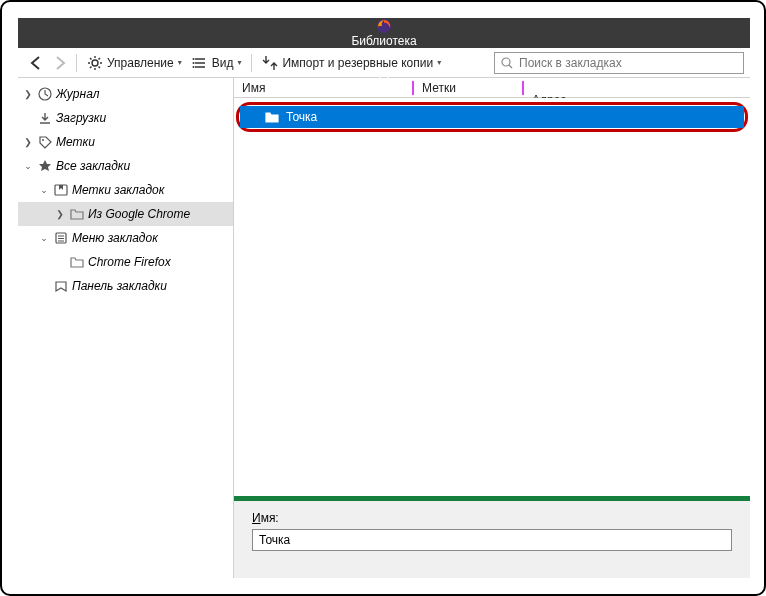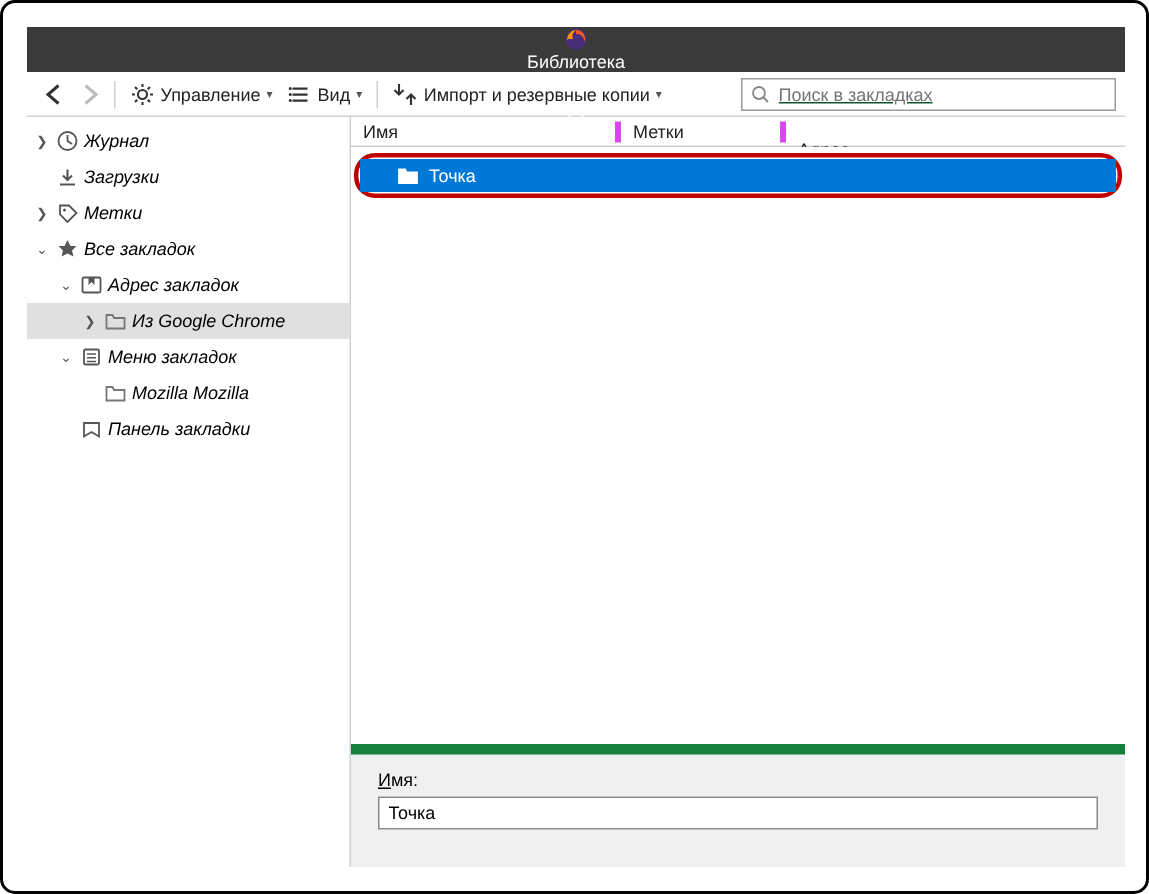--- a/index.html
+++ b/index.html
@@ -12,43 +12,43 @@
   .titlebar .spacer { flex: 1; }
   .winbtn { width: 46px; height: 30px; display: flex; align-items: center; justify-content: center; color: #fff; }
   .toolbar { height: 30px; border-bottom: 1px solid #d0d0d0; display: flex; align-items: center; padding: 0 6px; background: #fff; font-size: 12px; gap: 2px; justify-content: flex-end; }
   .tbtn { display: flex; align-items: center; padding: 2px 4px; gap: 4px; color: #222; }
   .tbtn .drop { font-size: 8px; color: #555; }
   .tbtn.disabled { color: #aaa; }
   .nav-arrow { width: 22px; text-align: center; font-size: 16px; }
   .sep { width: 1px; height: 18px; background: #d0d0d0; margin: 0 4px; }
   .searchbox { margin-left: auto; width: 250px; height: 22px; border: 1px solid #999; display: flex; align-items: center; padding: 0 6px; }
   .searchbox svg { flex: 0 0 auto; }
-  .searchbox input { border: none; outline: none; flex: 1; font-size: 12px; color: #14532d; background: transparent; margin-left:4px;text-decoration:underline; }
+  .searchbox input { border: none; outline: none; flex: 1; font-size: 12px; color: #14532d; background: transparent; margin-left:4px; }
   .content { position: absolute; top: 60px; bottom: 0; left: 0; right: 0; display: flex; }
   .sidebar { width: 222px; border-right: 1px solid #d0d0d0; background: #fff; font-size: 12px; padding-top: 4px; }
   .tree-item { display: flex; align-items: center; height: 24px; padding-left: 4px; gap: 3px; }
   .tree-item.selected { background: #e0e0e0; }
   .twisty { width: 12px; text-align: center; font-size: 9px; color: #555; }
   .twisty.none { visibility: hidden; }
   .titem-icon { width: 16px; height: 16px; display:flex; align-items:center; justify-content:center; }
   .titem-label { white-space: nowrap; font-style: italic; }
   .ind-1 { padding-left: 4px; }
   .ind-2 { padding-left: 20px; }
   .ind-3 { padding-left: 36px; }
   .main { flex: 1; display: flex; flex-direction: column; }
   .columns { height: 20px; display: flex; align-items: center; font-size: 12px; border-bottom: 1px solid #d0d0d0; }
-  .col { padding: 0 8px; border-right: 4px solid #d946ef; color: #222; }
+  .col { padding: 0 8px; border-right: 2px solid #d946ef; color: #222; }
   .col.name { width: 180px; }
   .col.tags { width: 110px; }
   .col.addr { flex: 1; border-right: none; margin-top: 24px; }
   .listarea { flex: 1; position: relative; background:#fff; }
   .highlight-border { position: absolute; left: 2px; top: 4px; right: 2px; height: 30px; border: 3px solid #c00000; border-radius: 14px; display: flex; align-items: center; }
   .selrow { position: absolute; left: 6px; right: 6px; top: 8px; height: 22px; background: #0078d7; display: flex; align-items: center; font-size: 12px; color: #fff; padding-left: 24px; gap: 6px; }
   .folder-icon-white svg path { fill: #fff; stroke: #fff; }
-  .details { height: 82px; border-top: 7px solid #15803d; background: #f0f0f0; padding: 10px 18px; font-size: 12px; }
+  .details { height: 82px; border-top: 5px solid #15803d; background: #f0f0f0; padding: 10px 18px; font-size: 12px; }
   .details .lbl { display:inline-block; }
   .details .lbl .ul { text-decoration: underline; }
   .details input { display: block; width: 480px; border: 1px solid #888; background: #fff; font-size: 12px; padding: 3px 6px; margin-top: 4px; }
   svg { display:block; }
 </style>
 </head>
 <body>
 
 <div class="outer">
   <div class="window">
@@ -184,31 +184,31 @@
             </span>
           <span class="titem-label">Метки</span>
         </div>
         <div class="tree-item ind-1">
           <span class="twisty">⌄</span>
           <span class="titem-icon">
               <svg width="14" height="14">
                 <path d="M7 1 L9 5 L13 5 L10 8 L11 12 L7 10 L3 12 L4 8 L1 5 L5 5 Z" fill="#555"></path>
               </svg>
             </span>
-          <span class="titem-label">Все закладок</span>
+          <span class="titem-label">Все закладки</span>
         </div>
         <div class="tree-item ind-2">
           <span class="twisty">⌄</span>
           <span class="titem-icon">
               <svg width="14" height="14">
                 <rect x="1" y="2" width="12" height="10" rx="1" fill="none" stroke="#555" stroke-width="1.2"></rect>
                 <path d="M5 2 L5 7 L7 5 L9 7 L9 2" fill="#555"></path>
               </svg>
             </span>
-          <span class="titem-label">Адрес закладок</span>
+          <span class="titem-label">Метки закладок</span>
         </div>
         <div class="tree-item ind-3 selected">
           <span class="twisty">❯</span>
           <span class="titem-icon">
               <svg width="14" height="14">
                 <path d="M1 4 L1 12 L13 12 L13 5 L6 5 L5 3 L1 3 Z" fill="none" stroke="#777" stroke-width="1.2"></path>
               </svg>
             </span>
           <span class="titem-label">Из Google Chrome</span>
         </div>
@@ -224,21 +224,21 @@
             </span>
           <span class="titem-label">Меню закладок</span>
         </div>
         <div class="tree-item ind-3">
           <span class="twisty none">❯</span>
           <span class="titem-icon">
               <svg width="14" height="14">
                 <path d="M1 4 L1 12 L13 12 L13 5 L6 5 L5 3 L1 3 Z" fill="none" stroke="#777" stroke-width="1.2"></path>
               </svg>
             </span>
-          <span class="titem-label">Mozilla Mozilla</span>
+          <span class="titem-label">Chrome Firefox</span>
         </div>
         <div class="tree-item ind-2">
           <span class="twisty none">❯</span>
           <span class="titem-icon">
               <svg width="14" height="14">
                 <path d="M2 3 L12 3 L12 12 L7 9 L2 12 Z" fill="none" stroke="#555" stroke-width="1.2"></path>
               </svg>
             </span>
           <span class="titem-label">Панель закладки</span>
         </div>

